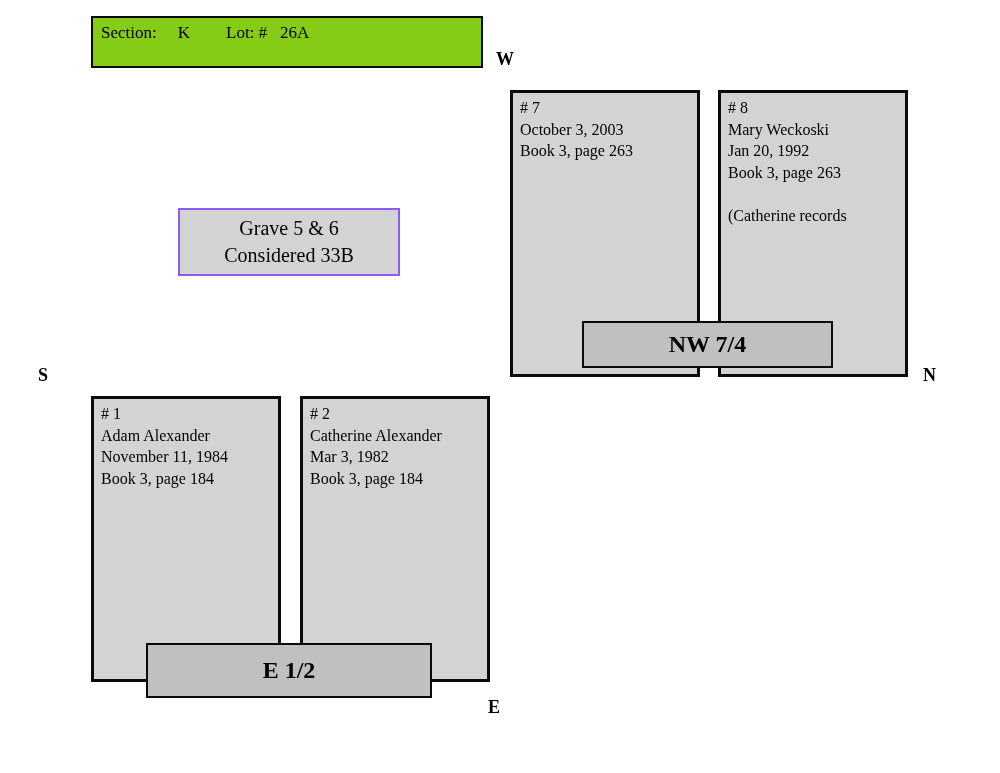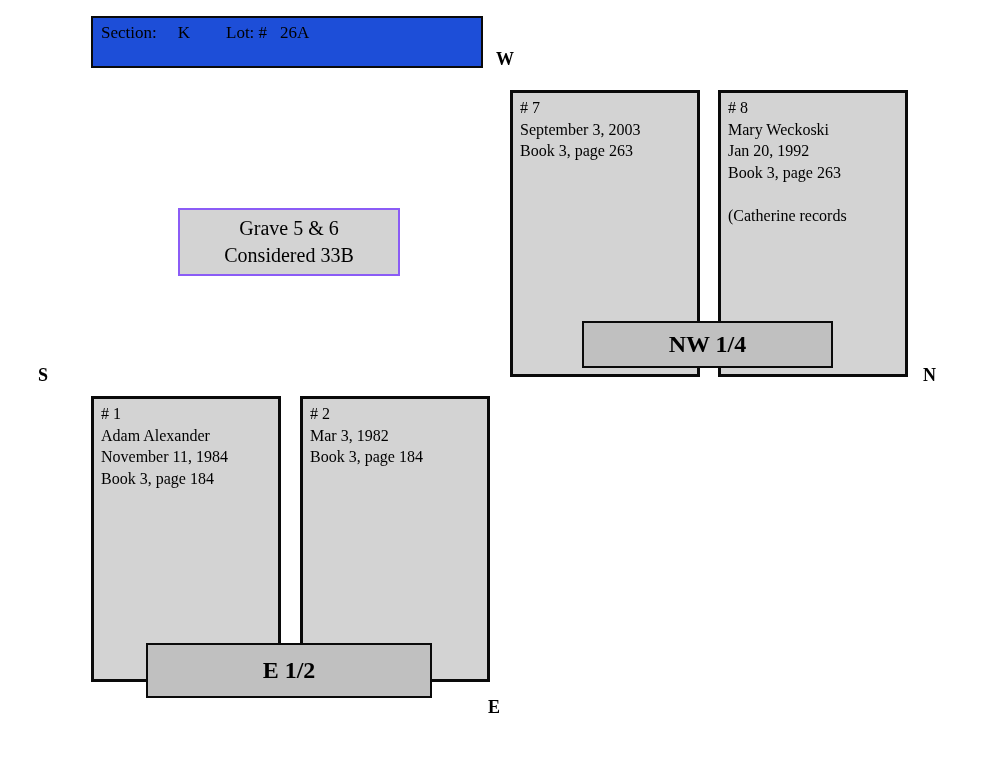--- a/index.html
+++ b/index.html
@@ -14,21 +14,21 @@
     height: 773px;
     background: #ffffff;
     overflow: hidden;
   }
 
   
   .header-box {
     position: absolute;
     left: 91px; top: 16px;
     width: 392px; height: 52px;
-    background: #1d4ed8;
+    background: #84cc16;
     border: 2px solid #0a0a0a;
     padding: 5px 8px;
     font-size: 17px;
     white-space: nowrap;
   }
   .header-box .seg { display: inline-block; }
   .seg-section-label { margin-right: 21px; }
   .seg-section-value { margin-right: 36px; }
   .seg-lot-label     { margin-right: 13px; }
 
@@ -107,43 +107,44 @@
   <div class="compass compass-s">S</div>
   <div class="compass compass-e">E</div>
 
   <div class="note-box">
     <div class="note-line">Grave 5 &amp; 6</div>
     <div class="note-line">Considered 33B</div>
   </div>
 
   <div class="plot plot-7">
     <div class="plot-line"># 7</div>
-    <div class="plot-line">September 3, 2003</div>
+    <div class="plot-line">October 3, 2003</div>
     <div class="plot-line">Book 3, page 263</div>
   </div>
 
   <div class="plot plot-8">
     <div class="plot-line"># 8</div>
     <div class="plot-line">Mary Weckoski</div>
     <div class="plot-line">Jan 20, 1992</div>
     <div class="plot-line">Book 3, page 263</div>
     <div class="plot-line"></div>
     <div class="plot-line">(Catherine records</div>
   </div>
 
-  <div class="quarter-box quarter-nw">NW 1/4</div>
+  <div class="quarter-box quarter-nw">NW 7/4</div>
 
   <div class="plot plot-1">
     <div class="plot-line"># 1</div>
     <div class="plot-line">Adam Alexander</div>
     <div class="plot-line">November 11, 1984</div>
     <div class="plot-line">Book 3, page 184</div>
   </div>
 
   <div class="plot plot-2">
     <div class="plot-line"># 2</div>
+    <div class="plot-line">Catherine Alexander</div>
     <div class="plot-line">Mar 3, 1982</div>
     <div class="plot-line">Book 3, page 184</div>
   </div>
 
   <div class="quarter-box quarter-e">E 1/2</div>
 
 </div>
 
 </body></html>

